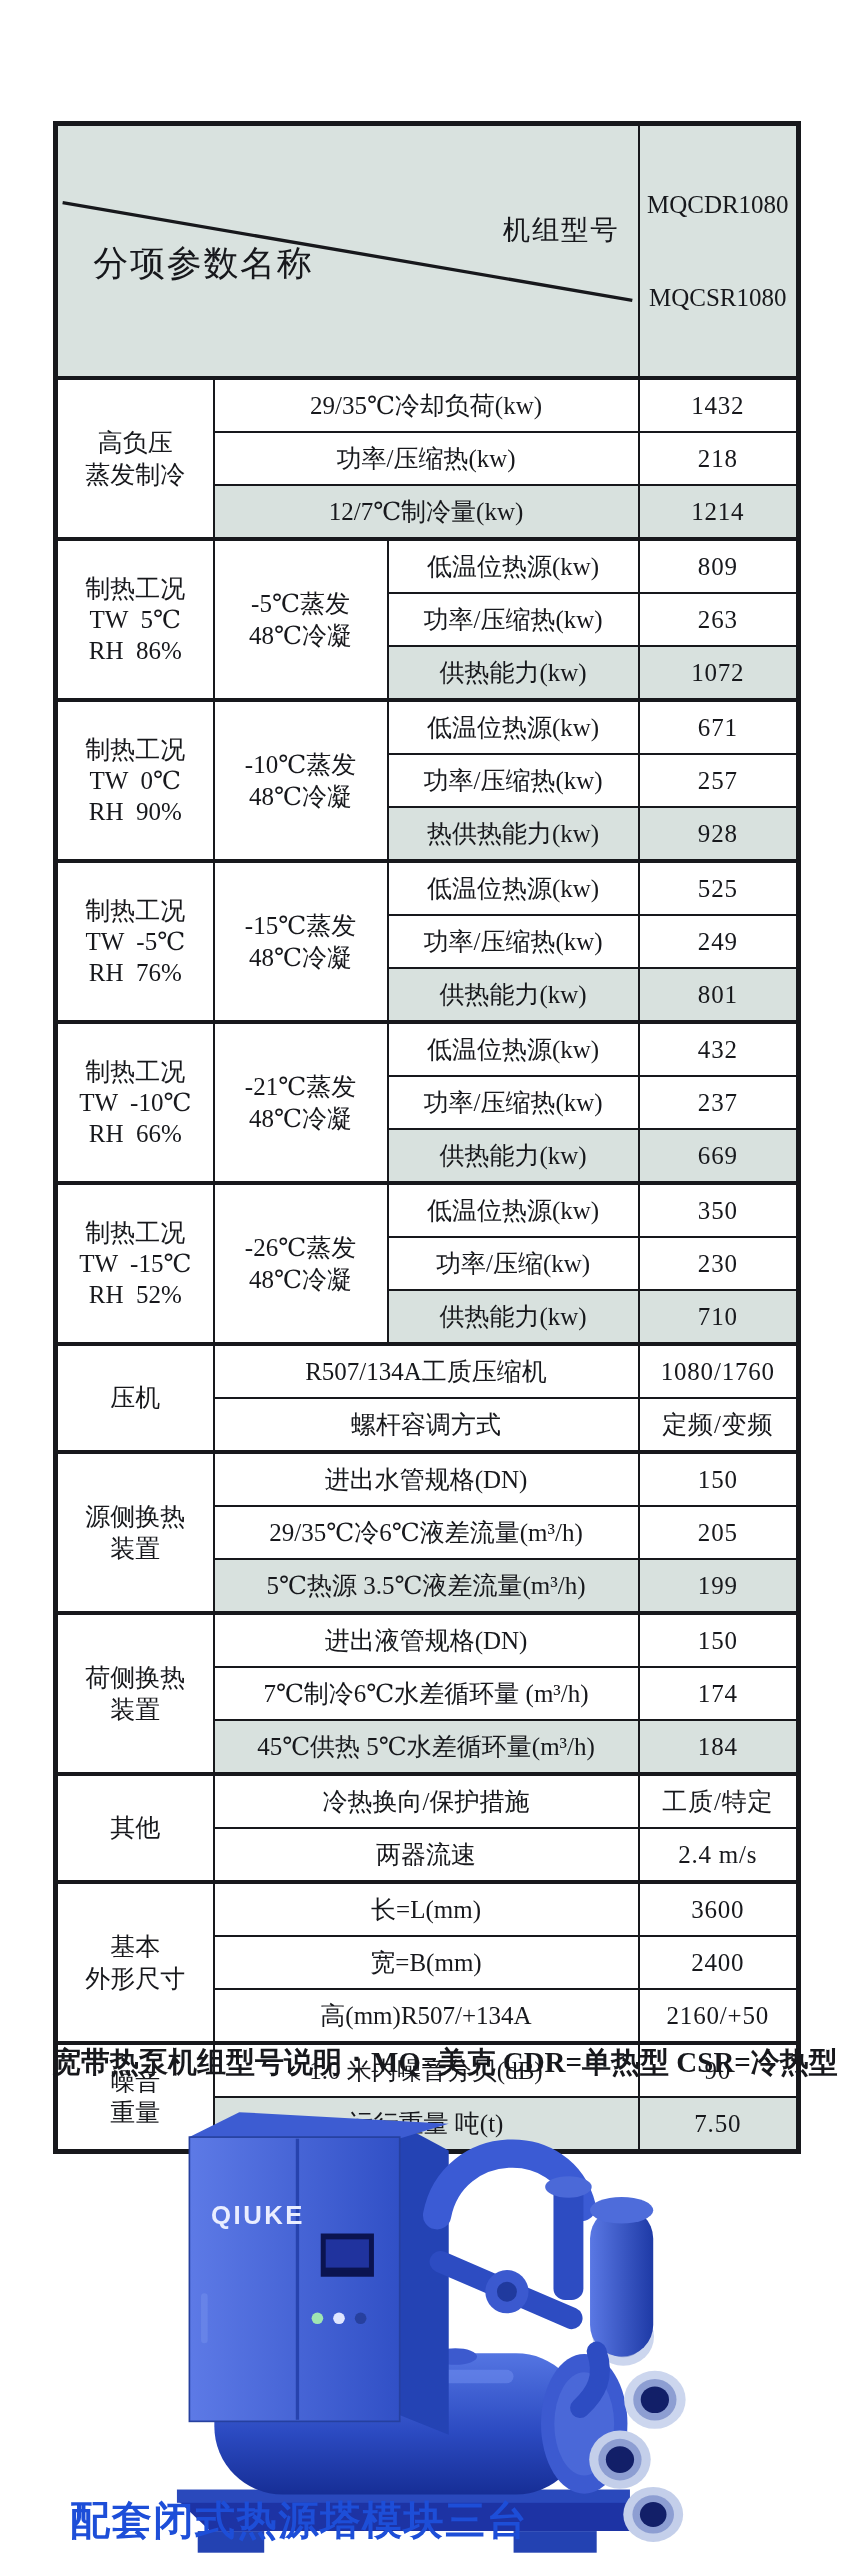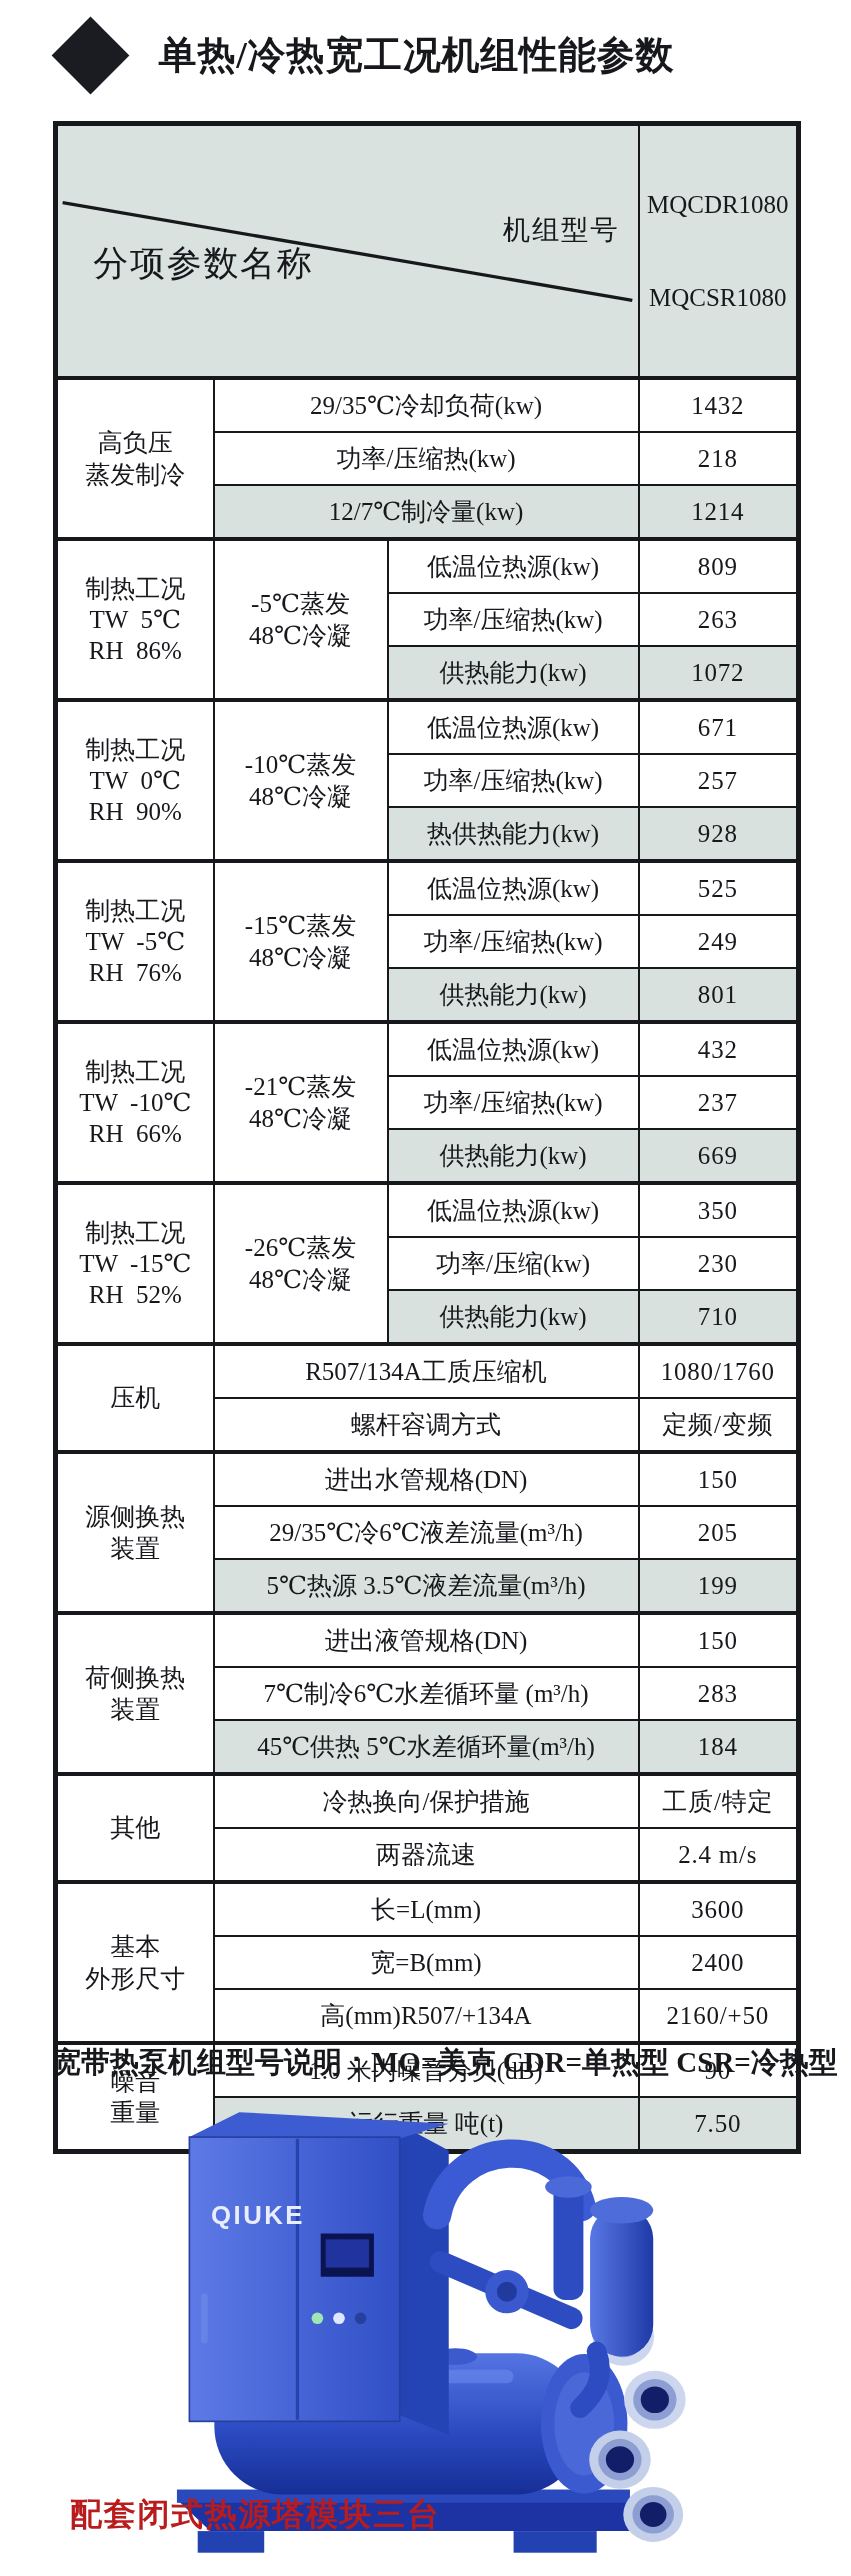--- a/index.html
+++ b/index.html
@@ -34,32 +34,28 @@
   td.model{font-size:25px;line-height:1.6;letter-spacing:0px;font-family:"Liberation Serif","DejaVu Serif",serif;}
 
   
   .note{position:absolute;left:52px;top:1996px;width:765px;font-size:29px;font-weight:bold;
         letter-spacing:0px;white-space:pre;margin-top:47px;}
 
   
   .machine-box{position:absolute;left:131px;top:2044px;width:559px;height:522px;}
   .machine-box svg{width:100%;height:100%;display:block;}
 
-  .caption{position:absolute;left:70px;top:2493px;font-size:32px;font-weight:bold;color:#b91c1c;
+  .caption{position:absolute;left:70px;top:2493px;font-size:40px;font-weight:bold;color:#1d4ed8;
            font-family:"Liberation Sans","DejaVu Sans",sans-serif;letter-spacing:1.7px;}
 </style>
 </head>
 <body>
 
 <div class="page">
 
-  <div class="title-row">
-    <div class="diamond"></div>
-    <div class="page-title">单热/冷热宽工况机组性能参数</div>
-  </div>
 
   <table class="spec">
     <colgroup>
         <col style="width:158px">
         <col style="width:174px">
         <col style="width:251px">
         <col style="width:160px">
       </colgroup>
 
     <tbody>
@@ -210,21 +206,21 @@
     </tr>
 
     <tr class="data g-start">
       <td class="c1" rowspan="3">荷侧换热
 装置</td>
       <td class="c3" colspan="2">进出液管规格(DN)</td>
       <td class="c4">150</td>
     </tr>
     <tr class="data">
       <td class="c3" colspan="2">7℃制冷6℃水差循环量 (m³/h)</td>
-      <td class="c4">283</td>
+      <td class="c4">174</td>
     </tr>
     <tr class="data">
       <td class="c3 hl" colspan="2">45℃供热 5℃水差循环量(m³/h)</td>
       <td class="c4 hl">184</td>
     </tr>
 
     <tr class="data g-start">
       <td class="c1" rowspan="2">其他</td>
       <td class="c3" colspan="2">冷热换向/保护措施</td>
       <td class="c4">工质/特定</td>

